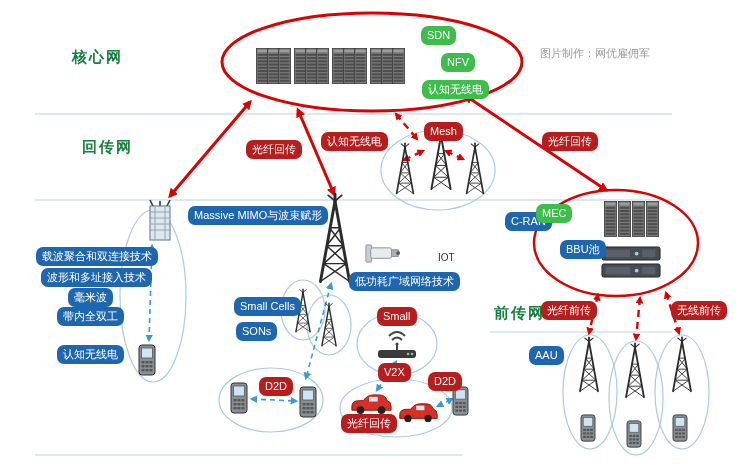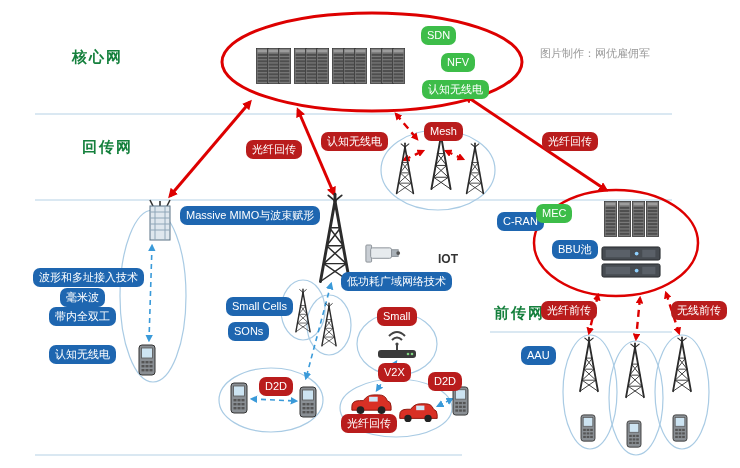--- a/index.html
+++ b/index.html
@@ -8,27 +8,27 @@
     position:relative; width:740px; height:468px; background:#fff; overflow:hidden;
     font-family:"Liberation Sans","DejaVu Sans",sans-serif;
   }
   #diagram-svg { position:absolute; left:0; top:0; }
   .tag {
     position:absolute; font-size:11px; line-height:1; color:#fff;
     padding:4px 6px; white-space:nowrap; border-radius:7px;
   }
   .orange { background:#b91c1c; }
   .green  { background:#3dbd49; }
-  .blue   { background:#1e66b0; }
+  .blue   { background:#1e66b0;margin-left:8px; }
   .sec {
     position:absolute; color:#15803d; font-size:15px; font-weight:bold;
     letter-spacing:2px; white-space:nowrap;
   }
   .credit { position:absolute; color:#999; font-size:11px; white-space:nowrap; }
-  .plain  { position:absolute; color:#333; font-size:12px; font-weight:bold; white-space:nowrap;padding-left:32px; }
+  .plain  { position:absolute; color:#333; font-size:10px; font-weight:normal; white-space:nowrap;padding-left:32px; }
 </style>
 </head>
 <body>
 
 <div id="stage">
 
   <svg id="diagram-svg" width="740" height="468" viewBox="0 0 740 468">
     <defs>
       <marker id="mRed" viewBox="0 0 10 10" refX="7" refY="5" markerWidth="3.2" markerHeight="3.2" orient="auto-start-reverse">
         <path d="M0 0 L10 5 L0 10 z" fill="#dd0000"></path>
@@ -236,20 +236,21 @@
   <div class="tag green" style="left:421px;top:26px">SDN</div>
   <div class="tag green" style="left:441px;top:53px">NFV</div>
   <div class="tag green" style="left:422px;top:80px">认知无线电</div>
 
   <div class="tag orange" style="left:246px;top:140px">光纤回传</div>
   <div class="tag orange" style="left:321px;top:132px">认知无线电</div>
   <div class="tag orange" style="left:424px;top:122px">Mesh</div>
   <div class="tag orange" style="left:542px;top:132px">光纤回传</div>
 
   <div class="tag blue" style="left:180px;top:206px">Massive MIMO与波束赋形</div>
+  <div class="tag blue" style="left:28px;top:247px">载波聚合和双连接技术</div>
   <div class="tag blue" style="left:33px;top:268px">波形和多址接入技术</div>
   <div class="tag blue" style="left:60px;top:288px">毫米波</div>
   <div class="tag blue" style="left:49px;top:307px">带内全双工</div>
   <div class="tag blue" style="left:49px;top:345px">认知无线电</div>
   <div class="tag blue" style="left:341px;top:272px">低功耗广域网络技术</div>
   <div class="tag blue" style="left:226px;top:297px">Small Cells</div>
   <div class="tag blue" style="left:228px;top:322px">SONs</div>
 
   <div class="tag orange" style="left:377px;top:307px">Small</div>
   <div class="tag orange" style="left:259px;top:377px">D2D</div>

